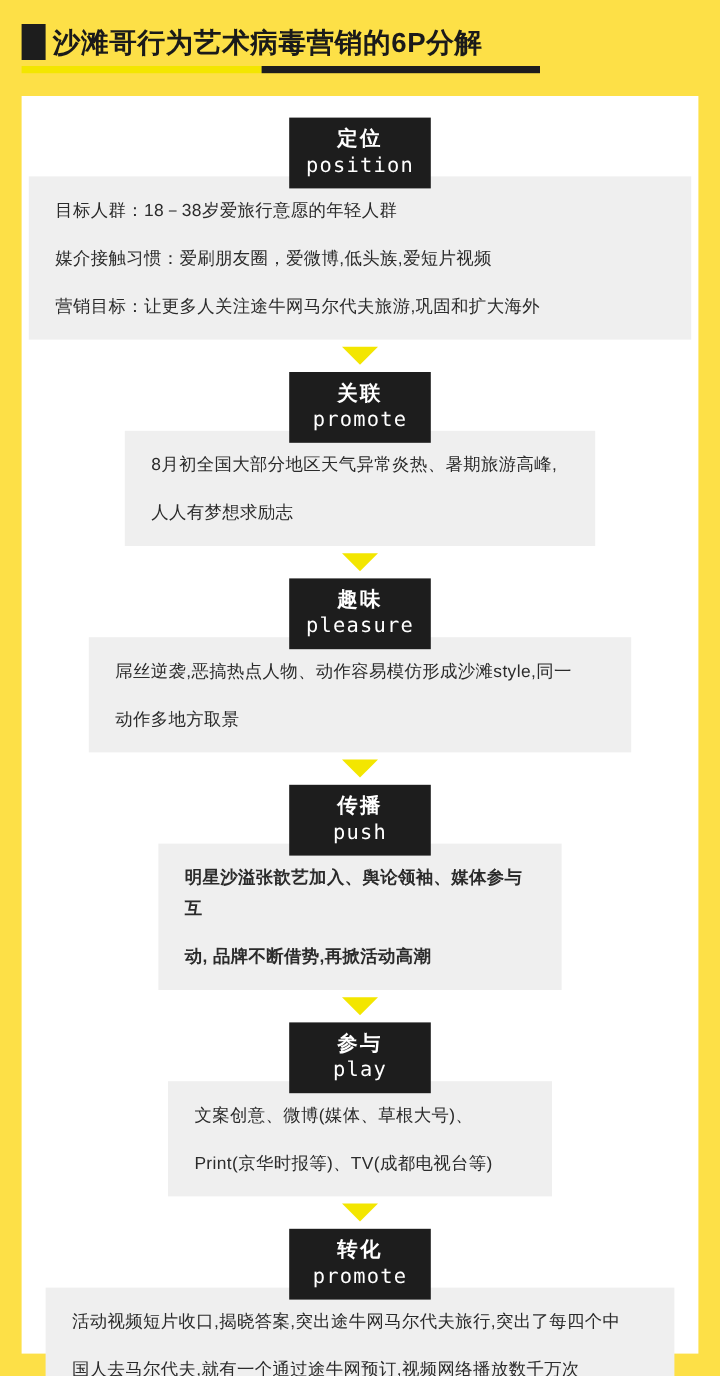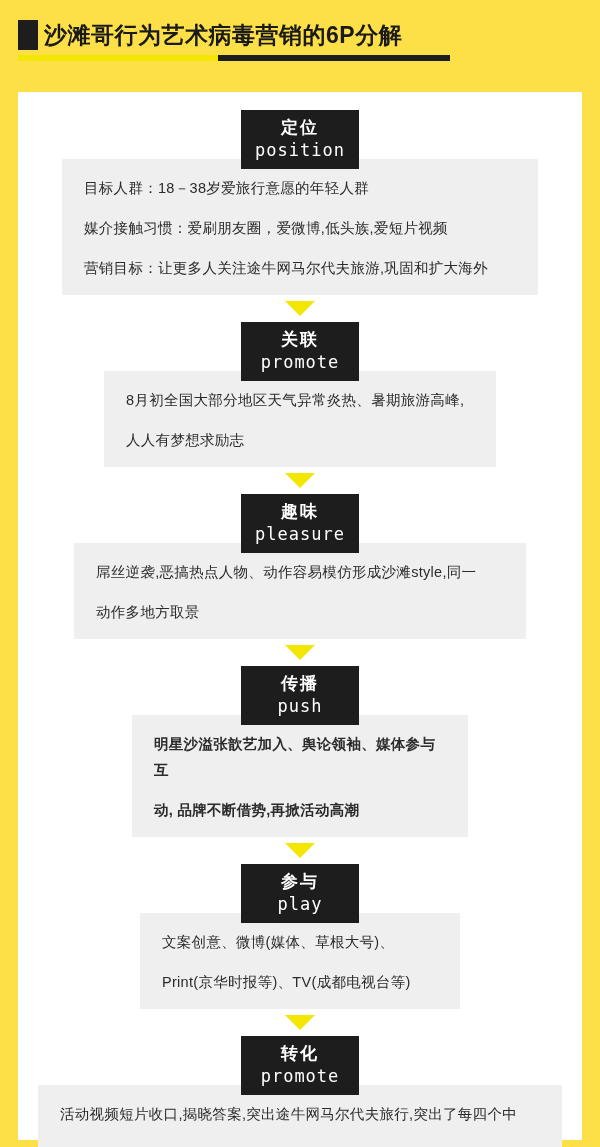--- a/index.html
+++ b/index.html
@@ -73,21 +73,21 @@
     left: 200px;
     top: 0;
     width: 232px;
     height: 6px;
     background: #1d1d1d;
   }
   
   .card {
     position: absolute;
     left: 18px;
-    top: 92px;
+    top: 80px;
     width: 564px;
     height: 1048px;
     background: #ffffff;
     box-sizing: border-box;
   }
   .flow {
     position: relative;
     padding-top: 18px;
   }
   
@@ -138,21 +138,21 @@
   .arrow {
     position: relative;
     width: 0;
     height: 0;
     margin: 6px auto 6px auto;
     border-left: 15px solid transparent;
     border-right: 15px solid transparent;
     border-top: 15px solid #f3e600;
   }
   
-  .w1 { width: 476px; margin: -10px auto 0 auto; }
+  .w1 { width: 552px; margin: -10px auto 0 auto; }
   .w2 { width: 392px; margin: -10px auto 0 auto; }
   .w3 { width: 452px; margin: -10px auto 0 auto; }
   .w4 { width: 336px; margin: -10px auto 0 auto; font-weight: bold; }
   .w5 { width: 320px; margin: -10px auto 0 auto; }
   .w6 { width: 524px; margin: -10px auto 0 auto; }
 </style>
 </head>
 <body>
 
 <div class="page">

